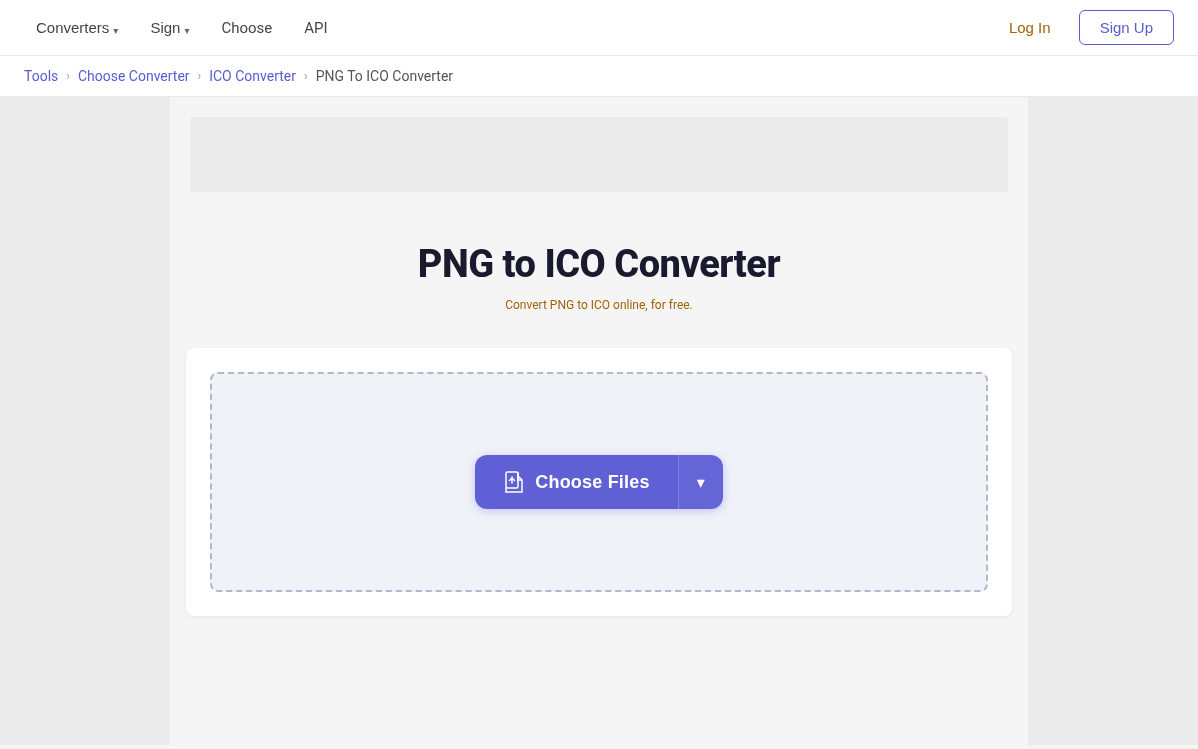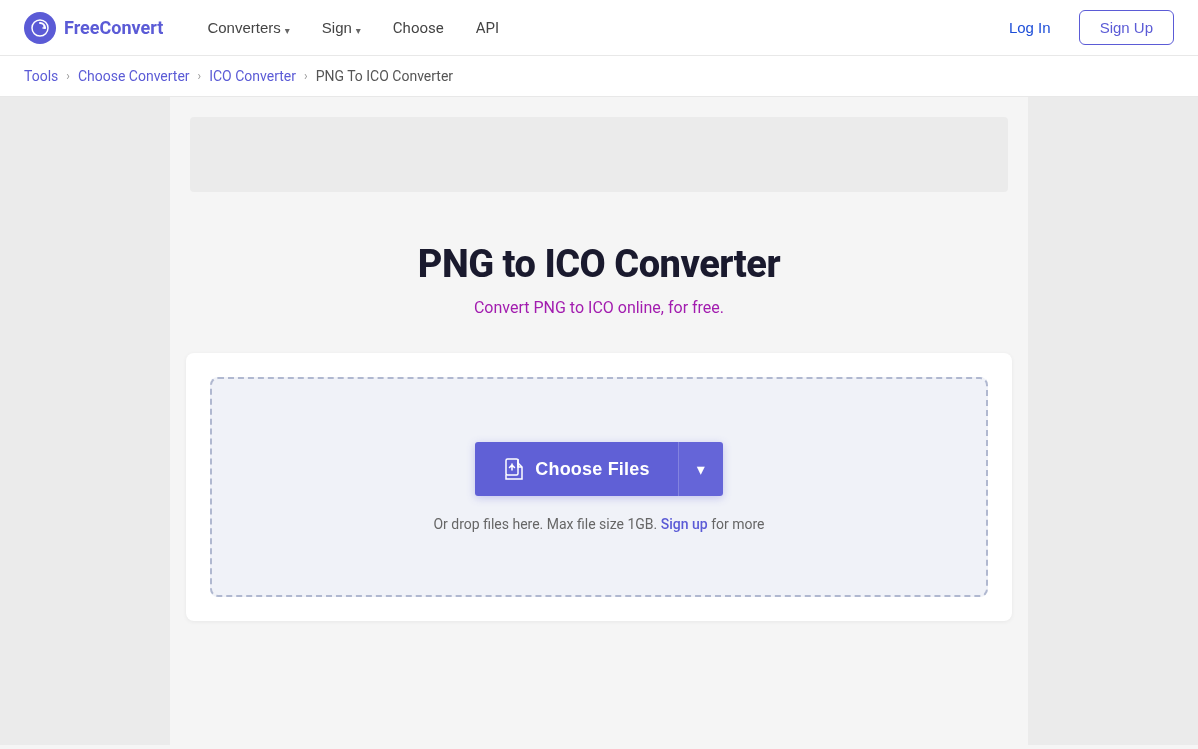--- a/index.html
+++ b/index.html
@@ -35,21 +35,21 @@
       color: #444; font-size: 15px; cursor: pointer;
       border-radius: 4px; text-decoration: none;
       background: none; border: none;
     }
     .chevron { font-size: 10px; color: #666; }
 
     .header-right { display: flex; align-items: center; gap: 12px; }
     .btn-login {
       padding: 8px 16px;
       background: none; border: none;
-      color: #1d4ed8; font-size: 15px; cursor: pointer;
+      color: #a16207; font-size: 15px; cursor: pointer;
     }
     .btn-signup {
       padding: 8px 20px;
       background: none;
       border: 1.5px solid #5b5bd6;
       color: #5b5bd6;
       border-radius: 6px;
       font-size: 15px; cursor: pointer;
       font-weight: 500;
     }
@@ -105,22 +105,22 @@
       padding: 30px 20px 20px;
     }
     .page-title {
       font-size: 38px;
       font-weight: 800;
       color: #1a1a2e;
       margin-bottom: 12px;
       letter-spacing: -0.5px;
     }
     .page-subtitle {
-      font-size: 16px;
-      color: #a21caf;
+      font-size: 12px;
+      color: #a16207;
     }
 
     
     .upload-container {
       background: #fff;
       border-radius: 8px;
       margin: 16px 16px 0 16px;
       padding: 24px;
       box-shadow: 0 1px 4px rgba(0,0,0,0.06);
     }
@@ -137,21 +137,21 @@
       flex-direction: column;
       align-items: center;
       justify-content: center;
       gap: 20px;
     }
 
     
     .choose-files-btn-group {
       display: flex;
       align-items: stretch;
-      border-radius: 3px;
+      border-radius: 12px;
       overflow: hidden;
       box-shadow: 0 2px 8px rgba(91,91,214,0.3);
     }
     .choose-files-btn {
       background: #6060d6;
       color: white;
       border: none;
       padding: 16px 28px;
       font-size: 18px;
       font-weight: 600;
@@ -185,32 +185,20 @@
       color: #5b5bd6;
       text-decoration: none;
       font-weight: 500;
     }
   </style>
 </head>
 <body>
 
 <header class="header">
   <div class="header-left">
-    <a class="logo" href="#">
-      <div class="logo-icon">
-        <svg width="18" height="18" viewBox="0 0 18 18" fill="none">
-          <circle cx="9" cy="9" r="8" stroke="white" stroke-width="1.5" fill="none"></circle>
-          <path d="M9 4 A5 5 0 0 1 14 9" stroke="white" stroke-width="2" stroke-linecap="round" fill="none"></path>
-          <path d="M13 7 L14 9 L12 9" stroke="white" stroke-width="1.5" stroke-linecap="round" stroke-linejoin="round" fill="none"></path>
-        </svg>
-      </div>
-      <span class="logo-text">
-        <span>Free</span><span>Convert</span>
-      </span>
-    </a>
 
     <nav class="nav">
       <button class="nav-item">
         <span>Converters</span>
         <span class="chevron">▾</span>
       </button>
       <button class="nav-item">
         <span>Sign</span>
         <span class="chevron">▾</span>
       </button>
@@ -266,27 +254,20 @@
                   <path d="M8 6 L8 12 M5.5 9.5 L8 7 L10.5 9.5" stroke="white" stroke-width="1.5" stroke-linecap="round" stroke-linejoin="round"></path>
                 </svg>
               </span>
               <span>Choose Files</span>
             </button>
             <button class="choose-files-dropdown">
               <span>▾</span>
             </button>
           </div>
 
-          <p class="drop-hint">
-            <span>Or drop files here. Max file size 1GB.</span>
-            <span> </span>
-            <a href="#">Sign up</a>
-            <span> </span>
-            <span>for more</span>
-          </p>
 
         </div>
       </div>
 
     </main>
 
     <aside class="sidebar-right"></aside>
 
   </div>
 </div>

